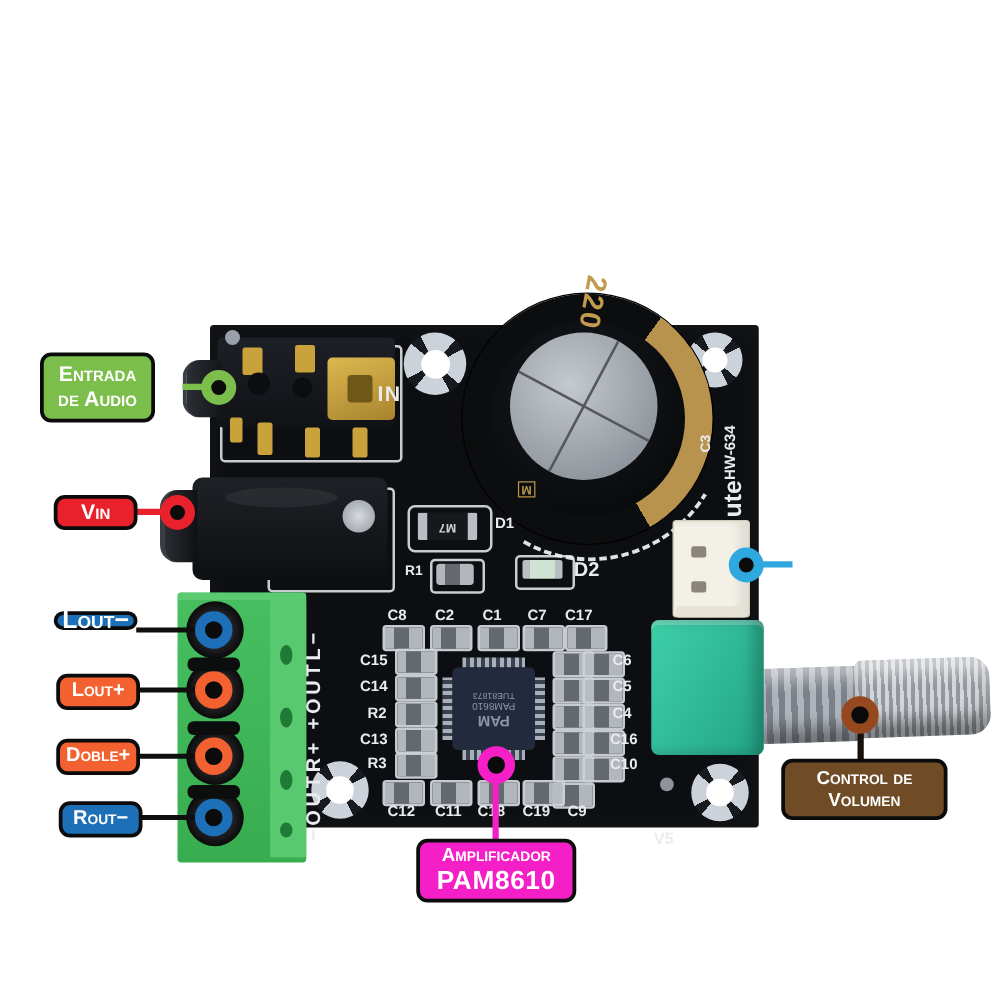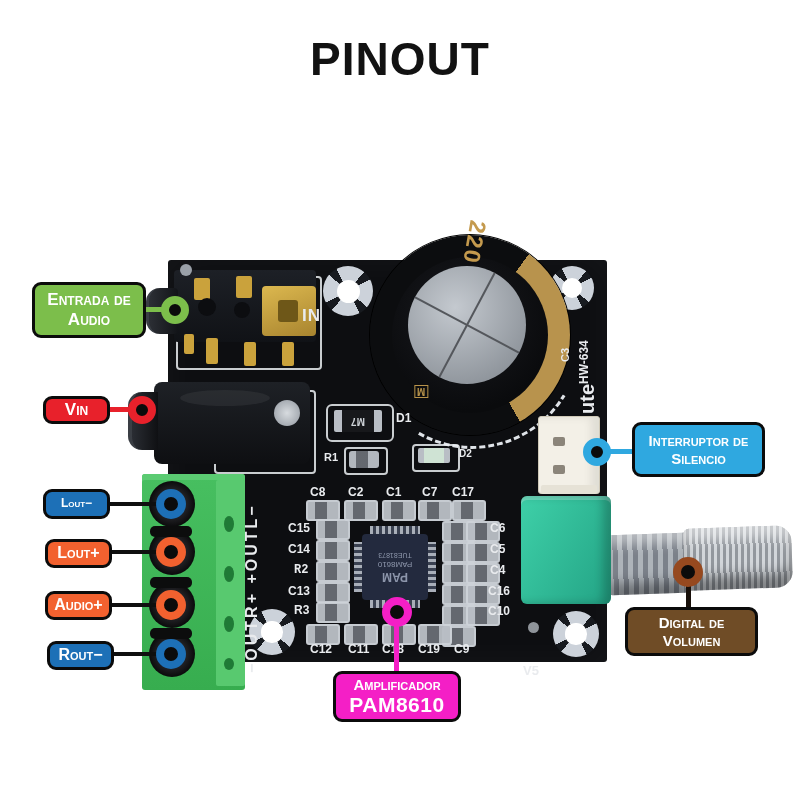--- a/index.html
+++ b/index.html
@@ -69,21 +69,20 @@
         text-align:center;line-height:1.15;box-sizing:border-box;padding:1px 3px;}
   .cline{position:absolute;}
   .cdot{position:absolute;border-radius:50%;background:#0b0b0b;}
 </style>
 </head>
 <body>
 
 <div class="stage">
 
   <div class="header">
-    <div class="title">PINOUT</div>
   </div>
 
   <div class="pcb"></div>
 
   <div class="silk" style="left:176px;top:276px;width:142px;height:90px;"></div>
   <div class="silk" style="left:214px;top:390px;width:98px;height:80px;"></div>
   <div class="silk-arc"></div>
 
   <div class="hole" style="left:323px;top:266px;width:50px;height:50px;"></div>
   <div class="hole" style="left:550px;top:266px;width:44px;height:44px;"></div>
@@ -129,21 +128,21 @@
     <span style="color:#cfd3d8;font-size:10px;font-weight:bold;transform:rotate(180deg);">M7</span>
   </div>
   <span class="ref" style="left:396px;top:411px;">D1</span>
 
   <span class="ref" style="left:324px;top:451px;font-size:11px;">R1</span>
   <div class="silk" style="left:344px;top:447px;width:40px;height:24px;border-radius:4px;"></div>
   <div class="smd" style="left:349px;top:451px;border:none;"></div>
 
   <div class="silk" style="left:412px;top:444px;width:44px;height:24px;border-radius:4px;"></div>
   <div class="abs" style="left:418px;top:448px;width:32px;height:15px;background:linear-gradient(90deg,#b9bec5 0 6px,#cfe3d4 6px 26px,#b9bec5 26px);border-radius:2px;"></div>
-  <span class="ref" style="left:459px;top:448px;font-size:10px;">D2</span>
+  <span class="ref" style="left:459px;top:448px;font-size:16px;">D2</span>
 
   <span class="ref rot90" style="left:576px;top:414px;font-size:20px;">ute</span>
   <span class="ref rot90" style="left:577px;top:384px;font-size:12px;">HW-634</span>
   <span class="ref rot90" style="left:559px;top:362px;font-size:11px;">C3</span>
   <div class="abs" style="left:538px;top:416px;width:62px;height:78px;background:#f3f0e7;border:1px solid #cfc9b8;border-radius:3px;box-shadow:inset -8px 0 8px rgba(0,0,0,.08);">
     <div class="abs" style="left:14px;top:20px;width:12px;height:9px;background:#8b857a;border-radius:2px;"></div>
     <div class="abs" style="left:14px;top:48px;width:12px;height:9px;background:#8b857a;border-radius:2px;"></div>
     <div class="abs" style="left:2px;top:68px;width:56px;height:9px;background:#e6e2d6;border-radius:2px;"></div>
   </div>
 
@@ -203,83 +202,80 @@
   <div class="smd" style="left:382px;top:624px;"></div>
   <div class="smd" style="left:418px;top:624px;"></div>
 
   <span class="ref" style="left:310px;top:485px;">C8</span>
   <span class="ref" style="left:348px;top:485px;">C2</span>
   <span class="ref" style="left:386px;top:485px;">C1</span>
   <span class="ref" style="left:422px;top:485px;">C7</span>
   <span class="ref" style="left:452px;top:485px;">C17</span>
   <span class="ref" style="left:288px;top:521px;">C15</span>
   <span class="ref" style="left:288px;top:542px;">C14</span>
-  <span class="ref" style="left:294px;top:563px;font-family:Liberation Mono, monospace;">R2</span>
+  <span class="ref" style="left:294px;top:563px;">R2</span>
   <span class="ref" style="left:288px;top:584px;">C13</span>
   <span class="ref" style="left:294px;top:603px;">R3</span>
   <span class="ref" style="left:490px;top:521px;">C6</span>
   <span class="ref" style="left:490px;top:542px;">C5</span>
   <span class="ref" style="left:490px;top:563px;">C4</span>
   <span class="ref" style="left:488px;top:584px;">C16</span>
   <span class="ref" style="left:488px;top:604px;">C10</span>
   <span class="ref" style="left:310px;top:642px;">C12</span>
   <span class="ref" style="left:348px;top:642px;">C11</span>
   <span class="ref" style="left:382px;top:642px;">C18</span>
   <span class="ref" style="left:418px;top:642px;text-align:center;">C19</span>
   <span class="ref" style="left:454px;top:642px;">C9</span>
 
   <div class="abs" style="left:528px;top:622px;width:11px;height:11px;background:#8f949a;border-radius:50%;"></div>
   <span class="ref" style="left:523px;top:663px;font-size:13px;">V5</span>
 
   <div class="cline" style="left:146px;top:307px;width:30px;height:5px;background:#7CBE4B;"></div>
   <div class="cdot" style="left:161px;top:296px;width:12px;height:12px;border:8px solid #7CBE4B;"></div>
-  <div class="cbox" style="left:32px;top:282px;width:114px;height:56px;background:#7CBE4B;font-size:17px;">
+  <div class="cbox" style="left:32px;top:282px;width:92px;height:56px;background:#7CBE4B;font-size:17px;">
     <span>Entrada de Audio</span>
   </div>
 
   <div class="cline" style="left:109px;top:407px;width:34px;height:5px;background:#E8212B;"></div>
   <div class="cdot" style="left:128px;top:396px;width:12px;height:12px;border:8px solid #E8212B;"></div>
   <div class="cbox" style="left:43px;top:396px;width:67px;height:28px;background:#E8212B;font-size:17px;">
     <span>Vin</span>
   </div>
 
   <div class="cline" style="left:109px;top:502px;width:52px;height:4px;background:#0f0f0f;"></div>
   <div class="cdot" style="left:156px;top:489px;width:14px;height:14px;border:8px solid #1D70B7;"></div>
-  <div class="cbox" style="left:43px;top:489px;width:67px;height:30px;background:#1D70B7;font-size:12px;">
+  <div class="cbox" style="left:43px;top:489px;width:67px;height:15px;background:#1D70B7;font-size:20px;">
     <span>Lout−</span>
   </div>
 
   <div class="cline" style="left:111px;top:550px;width:50px;height:4px;background:#0f0f0f;"></div>
   <div class="cdot" style="left:156px;top:537px;width:14px;height:14px;border:8px solid #F2612F;"></div>
   <div class="cbox" style="left:45px;top:539px;width:67px;height:29px;background:#F2612F;font-size:16px;">
     <span>Lout+</span>
   </div>
 
   <div class="cline" style="left:111px;top:603px;width:50px;height:4px;background:#0f0f0f;"></div>
   <div class="cdot" style="left:156px;top:590px;width:14px;height:14px;border:8px solid #F2612F;"></div>
   <div class="cbox" style="left:45px;top:591px;width:67px;height:29px;background:#F2612F;font-size:16px;">
-    <span>Audio+</span>
+    <span>Doble+</span>
   </div>
 
   <div class="cline" style="left:113px;top:652px;width:48px;height:4px;background:#0f0f0f;"></div>
   <div class="cdot" style="left:156px;top:639px;width:14px;height:14px;border:8px solid #1D70B7;"></div>
   <div class="cbox" style="left:47px;top:641px;width:67px;height:29px;background:#1D70B7;font-size:16px;">
     <span>Rout−</span>
   </div>
 
   <div class="cline" style="left:608px;top:449px;width:26px;height:5px;background:#2FA8E0;"></div>
   <div class="cdot" style="left:583px;top:438px;width:12px;height:12px;border:8px solid #2FA8E0;"></div>
-  <div class="cbox" style="left:632px;top:422px;width:133px;height:55px;background:#2FA8E0;font-size:15px;">
-    <span>Interruptor de Silencio</span>
-  </div>
 
   <div class="cline" style="left:686px;top:584px;width:5px;height:25px;background:#18100a;"></div>
   <div class="cdot" style="left:673px;top:557px;width:14px;height:14px;border:8px solid #96491F;"></div>
   <div class="cbox" style="left:625px;top:607px;width:133px;height:49px;background:#6F4C26;font-size:15px;">
-    <span>Digital de Volumen</span>
+    <span>Control de Volumen</span>
   </div>
 
   <div class="cline" style="left:394px;top:624px;width:5px;height:48px;background:#F41FC6;"></div>
   <div class="cdot" style="left:382px;top:597px;width:14px;height:14px;border:8px solid #F41FC6;"></div>
   <div class="cbox" style="left:333px;top:671px;width:128px;height:51px;background:#F41FC6;font-size:15px;">
     <span>Amplificador</span>
     <span style="font-size:21px;font-variant:normal;letter-spacing:.5px;">PAM8610</span>
   </div>
 
 </div>

